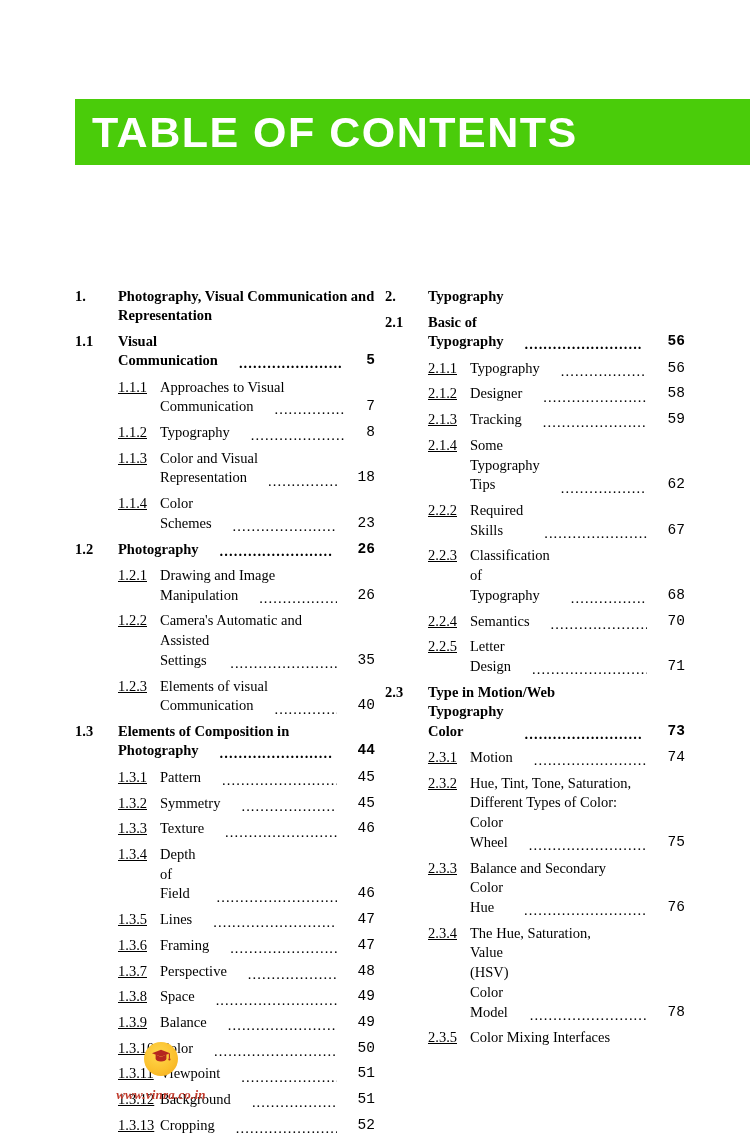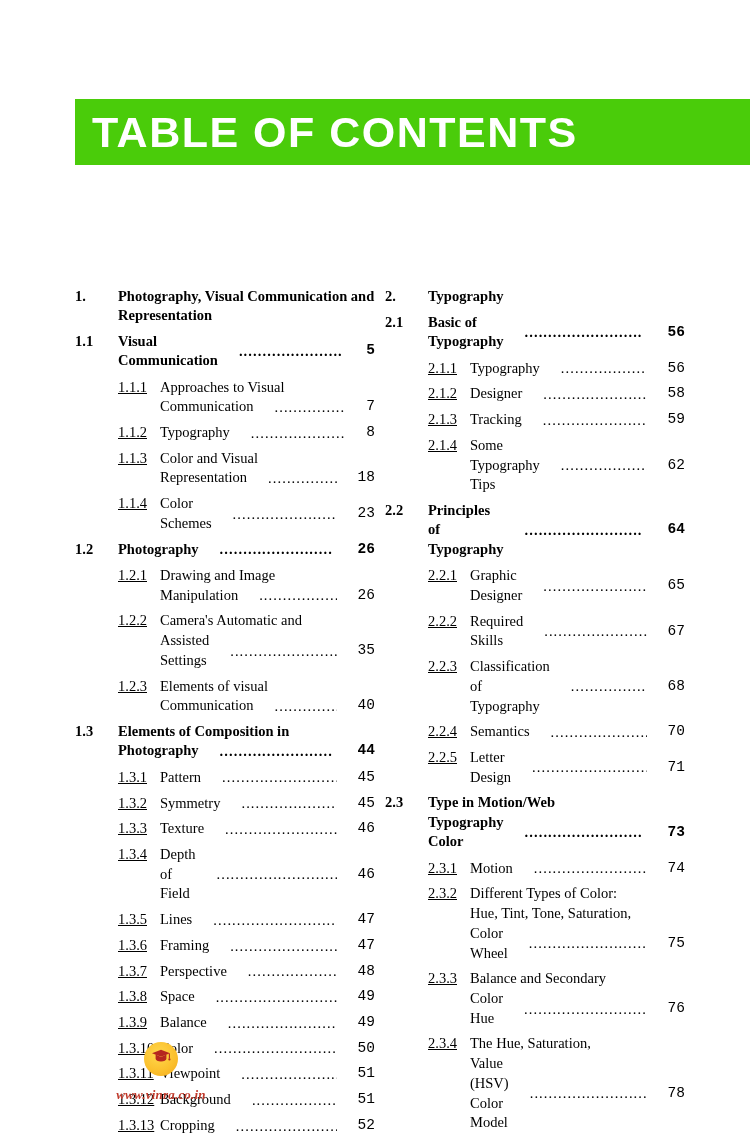--- a/index.html
+++ b/index.html
@@ -77,21 +77,21 @@
   .lvl2 { margin-bottom: 6px; }
   .lvl2 > .toc-num  { width: 42px; margin-left: 43px; font-size: 14.5px; text-decoration: underline; }
   .lvl2 .toc-body   { font-size: 14.5px; line-height: 1.36; }
 
   
   .chapter-title { line-height: 1.30; }
 
   
   .toc-line {
     display: flex;
-    align-items: center;
+    align-items: flex-end;
     width: 100%;
     gap: 20px;
   }
   .toc-text {
     flex: 0 1 auto;
     white-space: pre-wrap;
   }
   .toc-dots {
     flex: 1 1 auto;
     overflow: hidden;
@@ -462,40 +462,20 @@
       <div class="toc-entry lvl2">
         <div class="toc-num">2.1.4</div>
         <div class="toc-body">
           <div class="toc-line">
             <span class="toc-text">Some Typography Tips</span>
             <span class="toc-dots"></span>
             <span class="toc-page">62</span>
           </div>
         </div>
       </div>
-      <div class="toc-entry lvl1">
-        <div class="toc-num">2.2</div>
-        <div class="toc-body">
-          <div class="toc-line">
-            <span class="toc-text">Principles of Typography</span>
-            <span class="toc-dots"></span>
-            <span class="toc-page">64</span>
-          </div>
-        </div>
-      </div>
-      <div class="toc-entry lvl2">
-        <div class="toc-num">2.2.1</div>
-        <div class="toc-body">
-          <div class="toc-line">
-            <span class="toc-text">Graphic Designer</span>
-            <span class="toc-dots"></span>
-            <span class="toc-page">65</span>
-          </div>
-        </div>
-      </div>
       <div class="toc-entry lvl2">
         <div class="toc-num">2.2.2</div>
         <div class="toc-body">
           <div class="toc-line">
             <span class="toc-text">Required Skills</span>
             <span class="toc-dots"></span>
             <span class="toc-page">67</span>
           </div>
         </div>
       </div>
@@ -549,24 +529,24 @@
             <span class="toc-text">Motion</span>
             <span class="toc-dots"></span>
             <span class="toc-page">74</span>
           </div>
         </div>
       </div>
       <div class="toc-entry lvl2">
         <div class="toc-num">2.3.2</div>
         <div class="toc-body">
           <div class="toc-line">
+            <span class="toc-text">Hue, Tint, Tone, Saturation,</span>
+          </div>
+          <div class="toc-line">
             <span class="toc-text">Different Types of Color:</span>
-          </div>
-          <div class="toc-line">
-            <span class="toc-text">Hue, Tint, Tone, Saturation,</span>
           </div>
           <div class="toc-line">
             <span class="toc-text">Color Wheel</span>
             <span class="toc-dots"></span>
             <span class="toc-page">75</span>
           </div>
         </div>
       </div>
       <div class="toc-entry lvl2">
         <div class="toc-num">2.3.3</div>

